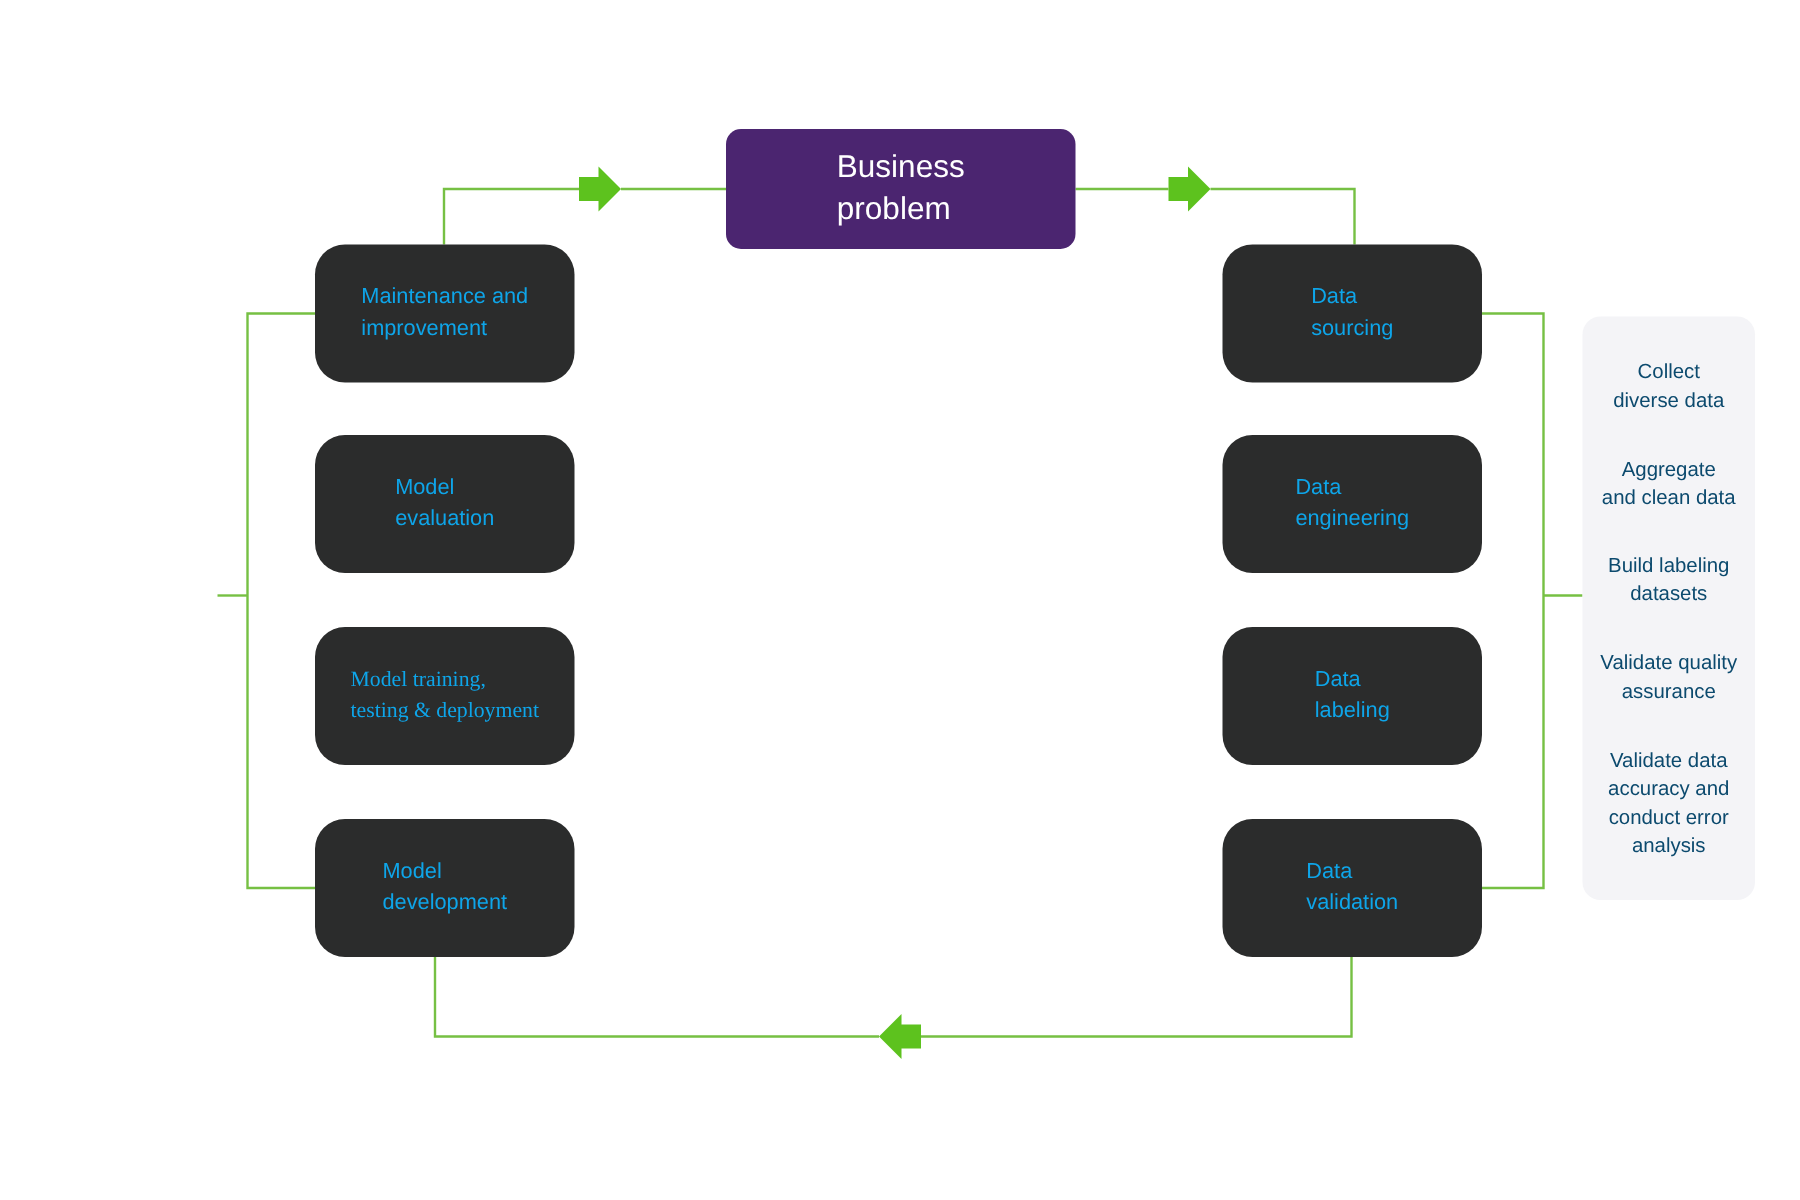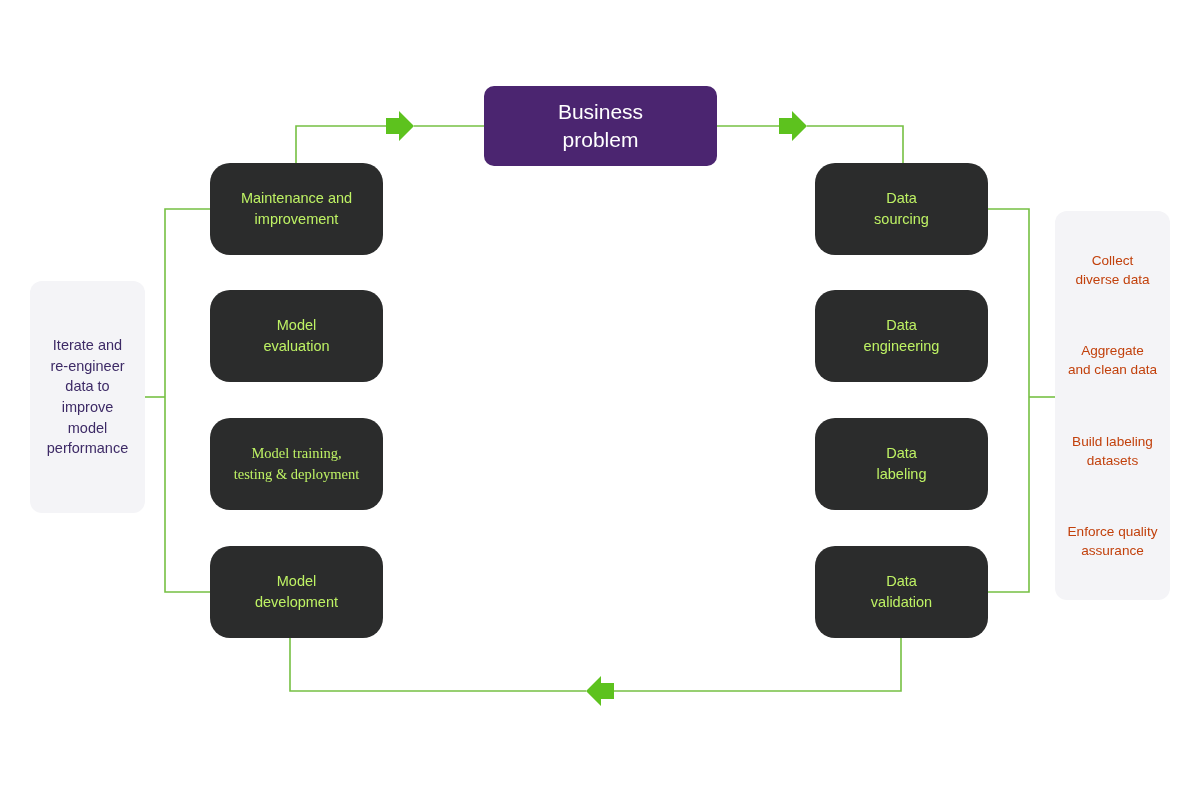--- a/index.html
+++ b/index.html
@@ -14,27 +14,27 @@
   #stage{position:absolute;left:0;top:0;width:1200px;height:800px;}
 
   
   #wires{position:absolute;left:0;top:0;width:1200px;height:800px;z-index:1;}
 
   
   .node{
     position:absolute;
     box-sizing:border-box;
     display:flex;align-items:center;justify-content:center;
-    text-align:center;
+    text-align:left;
     border-radius:18px;
     z-index:3;
   }
   .node-dark{
     background:#2b2c2c;
-    color:#bef264;
+    color:#0ea5e9;
     font-size:14.5px;
     line-height:1.45;
     width:173px;height:92px;
     border-radius:20px;
     padding:6px 12px;
   }
   .node-primary{
     background:#4b2570;
     color:#ffffff;
     font-size:21px;
@@ -67,21 +67,21 @@
   .panel-right{
     left:1055px;top:211px;width:115px;height:389px;
     padding:14px 6px;
     justify-content:space-around;
   }
   .panel-item{
     font-size:13.6px;
     line-height:1.4;
     text-align:center;
     white-space:pre-line;
-    color:#c2410c;
+    color:#0c4a6e;
   }
   .panel-text{white-space:pre-line;}
 </style>
 </head>
 <body>
 
 <div id="stage">
 
   <svg id="wires" viewBox="0 0 1200 800">
     <g stroke="#76c043" stroke-width="1.6" fill="none" shape-rendering="geometricPrecision">
@@ -149,33 +149,29 @@
   </div>
   <div class="node node-dark" style="left:815px;top:418px;">
     <span class="node-label">Data
 labeling</span>
   </div>
   <div class="node node-dark" style="left:815px;top:546px;">
     <span class="node-label">Data
 validation</span>
   </div>
 
-  <div class="panel panel-left">
-    <span class="panel-text">Iterate and
-re-engineer
-data to
-improve
-model
-performance</span>
-  </div>
 
   <div class="panel panel-right">
     <span class="panel-item">Collect
 diverse data</span>
     <span class="panel-item">Aggregate
 and clean data</span>
     <span class="panel-item">Build labeling
 datasets</span>
-    <span class="panel-item">Enforce quality
+    <span class="panel-item">Validate quality
 assurance</span>
+    <span class="panel-item">Validate data
+accuracy and
+conduct error
+analysis</span>
   </div>
 
 </div>
 
 </body></html>

